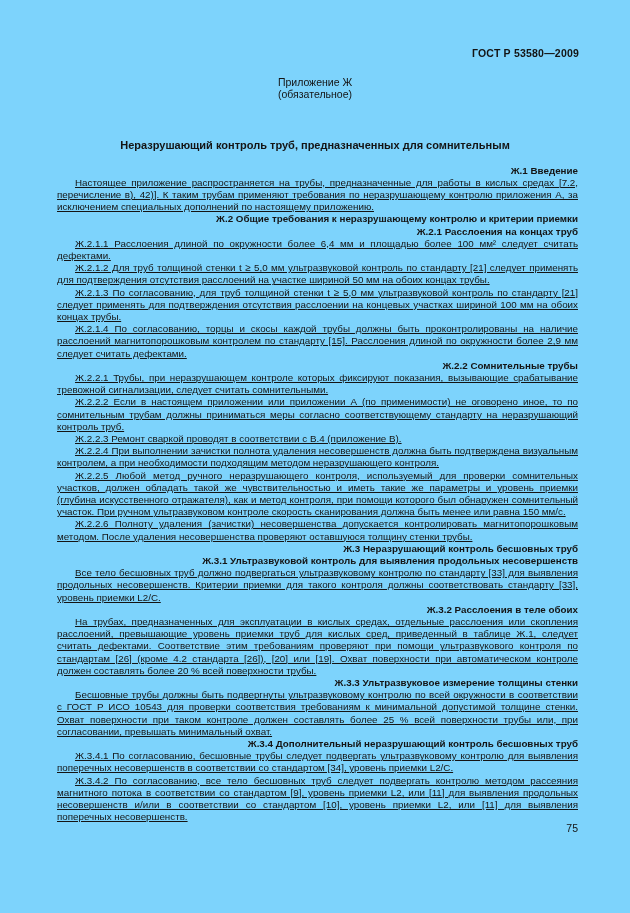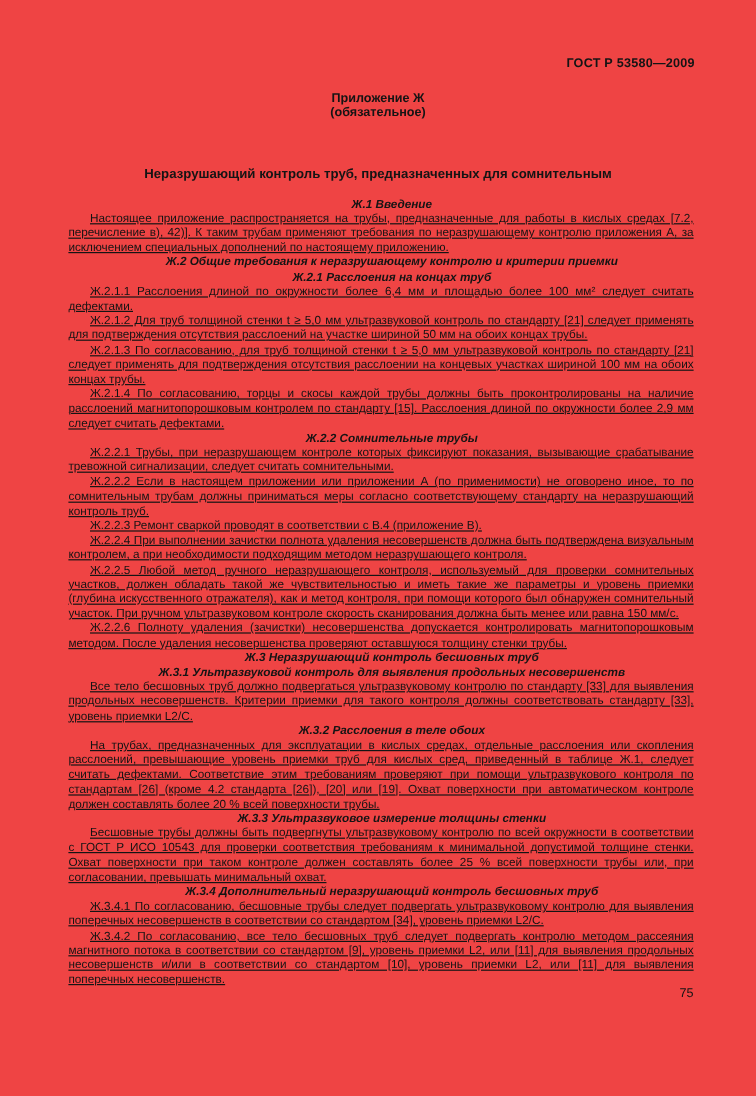--- a/index.html
+++ b/index.html
@@ -4,39 +4,39 @@
 <style>
   html, body {
     margin: 0;
     padding: 0;
     background: #ffffff;
   }
   .page {
     position: relative;
     width: 630px;
     height: 913px;
-    background: #ef4444;
+    background: #7dd3fc;
     color: #141414;
     font-family: "Liberation Sans", sans-serif;
     overflow: hidden;
   }
   .doc-ref {
     position: absolute;
     top: 47px;
     right: 51px;
     font-size: 10.5px;
     font-weight: bold;
     letter-spacing: 0.2px;
   }
   .appendix-head {
     margin: 0;
     padding-top: 76px;
     text-align: center;
     font-size: 10.5px;
-    font-weight: bold;
+    font-weight: normal;
     line-height: 12px;
   }
   .doc-title {
     margin: 0;
     padding-top: 39px;
     text-align: center;
     font-size: 11px;
     font-weight: bold;
     line-height: 13.5px;
   }
@@ -50,22 +50,21 @@
     margin: 0;
     text-indent: 18px;
   }
   .block.paragraph {
     text-align: justify;
     text-justify: inter-word;
     text-decoration: underline;
   }
   .block.heading {
     font-weight: bold;
-    text-align: center;
-    font-style: italic;
+    text-align: right;
   }
   .page-num {
     position: absolute;
     top: 822px;
     right: 52px;
     font-size: 10.5px;
     font-weight: normal;
   }
 </style>
 </head>

